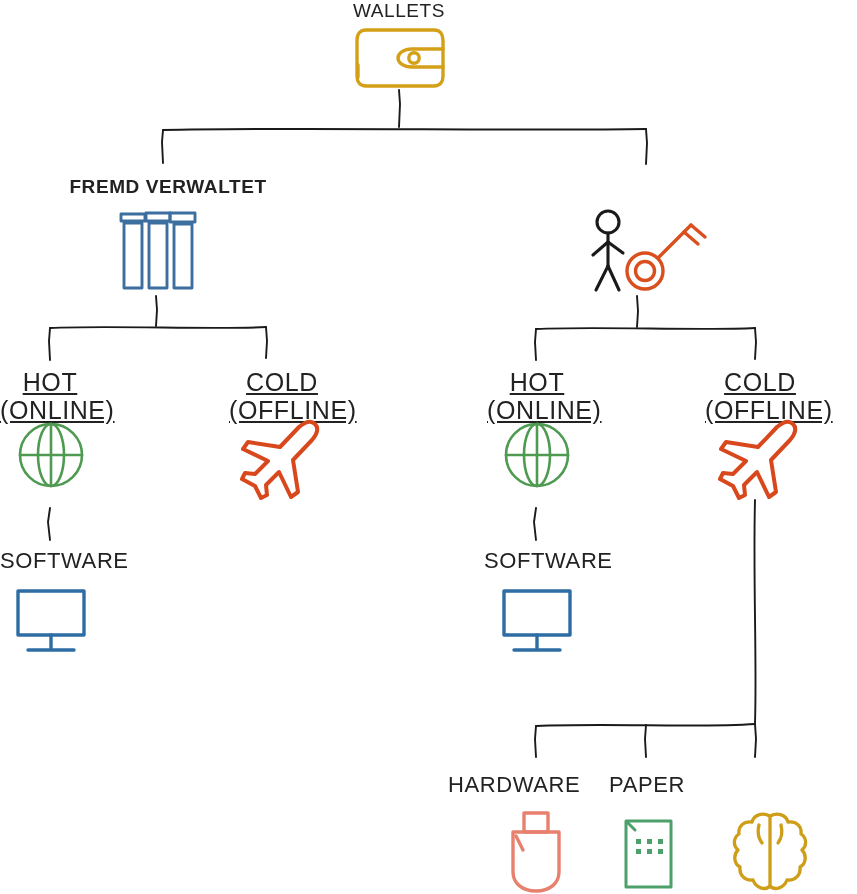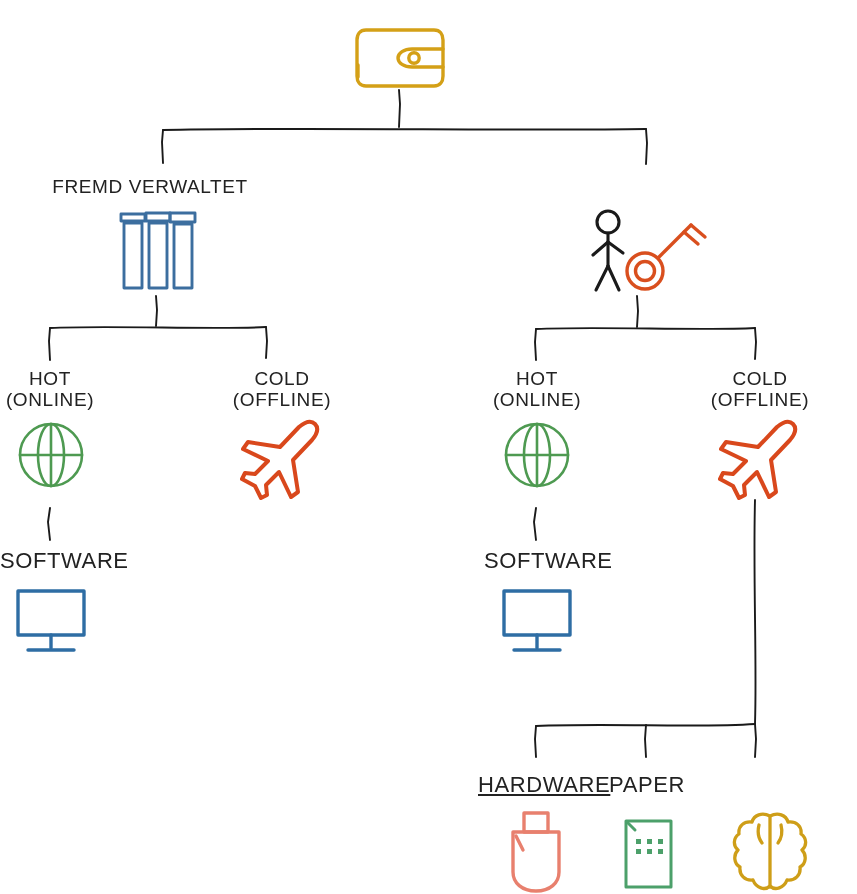--- a/index.html
+++ b/index.html
@@ -25,21 +25,21 @@
     font-family: "Liberation Sans", sans-serif;
     font-weight: 400;
     letter-spacing: 0.6px;
     color: #222222;
     line-height: 1.12;
     white-space: pre-line;
     user-select: none;
   }
   .lbl-root      { font-size: 19px; }
   .lbl-branch    { font-size: 19px; }
-  .lbl-temp      { font-size: 19px; }
+  .lbl-temp      { font-size: 25px; text-decoration: underline; }
   .lbl-leaf      { font-size: 22px; }
 
   .icon-holder {
     position: absolute;
   }
   .icon-holder svg { display: block; }
 
   #edges {
     position: absolute;
     left: 0;
@@ -82,33 +82,34 @@
 
       <path d="M755,500 C 753,580 757,660 755,724"></path>
 
       <path d="M536,726 C 610,723 700,728 755,724"></path>
       <path d="M536,726 L535,739 L536,757"></path>
       <path d="M646,725 L645,739 L646,757"></path>
       <path d="M755,724 L756,739 L755,757"></path>
     </g>
   </svg>
 
+  <div class="node-label lbl-root" style="left:319px; top:0px; width:160px;">WALLETS</div>
 
   <div class="icon-holder" style="left:354px; top:27px;">
     <svg width="92" height="62" viewBox="0 0 92 62" xmlns="http://www.w3.org/2000/svg">
       <g fill="none" stroke="#D4A017" stroke-width="3.4" stroke-linecap="round" stroke-linejoin="round">
         <path d="M12,3 L80,3 C86,3 89,7 89,13 L89,49 C89,55 86,59 80,59 L12,59 C6,59 3,55 3,49 L3,13 C3,7 6,3 12,3 Z"></path>
         <path d="M89,22 L58,22 C50,22 44,26 44,31 C44,36 50,40 58,40 L89,40"></path>
         <circle cx="60" cy="31" r="5.2"></circle>
         <path d="M4,38 L4,50"></path>
       </g>
     </svg>
   </div>
 
-  <div class="node-label lbl-branch" style="left:50px; top:176px; width:200px;">FREMD VERWALTET</div>
+  <div class="node-label lbl-branch" style="left:68px; top:176px; width:200px;font-weight:bold;">FREMD VERWALTET</div>
 
   <div class="icon-holder" style="left:116px; top:210px;">
     <svg width="82" height="82" viewBox="0 0 82 82" xmlns="http://www.w3.org/2000/svg">
       <g fill="none" stroke="#3C6E9F" stroke-width="2.9" stroke-linecap="round" stroke-linejoin="round">
 
         <rect x="5" y="4" width="24" height="7"></rect>
         <rect x="8" y="13" width="18" height="65"></rect>
 
         <rect x="30" y="3" width="24" height="8"></rect>
         <rect x="33" y="13" width="18" height="65"></rect>
@@ -209,21 +210,21 @@
   <div class="icon-holder" style="left:501px; top:588px;">
     <svg width="72" height="66" viewBox="0 0 72 66" xmlns="http://www.w3.org/2000/svg">
       <g fill="none" stroke="#2E6DA4" stroke-width="3.4" stroke-linecap="round" stroke-linejoin="round">
         <rect x="3" y="3" width="66" height="44"></rect>
         <path d="M36,47 L36,60"></path>
         <path d="M13,62 L59,62"></path>
       </g>
     </svg>
   </div>
 
-  <div class="node-label lbl-leaf" style="left:478px; top:773px; width:130px;text-decoration:underline;">HARDWARE</div>
+  <div class="node-label lbl-leaf" style="left:448px; top:773px; width:130px;">HARDWARE</div>
 
   <div class="icon-holder" style="left:503px; top:810px;">
     <svg width="66" height="84" viewBox="0 0 66 84" xmlns="http://www.w3.org/2000/svg">
       <g fill="none" stroke="#E8806E" stroke-width="3.4" stroke-linecap="round" stroke-linejoin="round">
         <path d="M21,3 L45,3 L45,22 L21,22 Z"></path>
         <path d="M10,22 L56,22 L56,62 C56,73 47,81 33,81 C19,81 10,73 10,62 Z"></path>
         <path d="M13,26 L20,40"></path>
       </g>
     </svg>
   </div>

